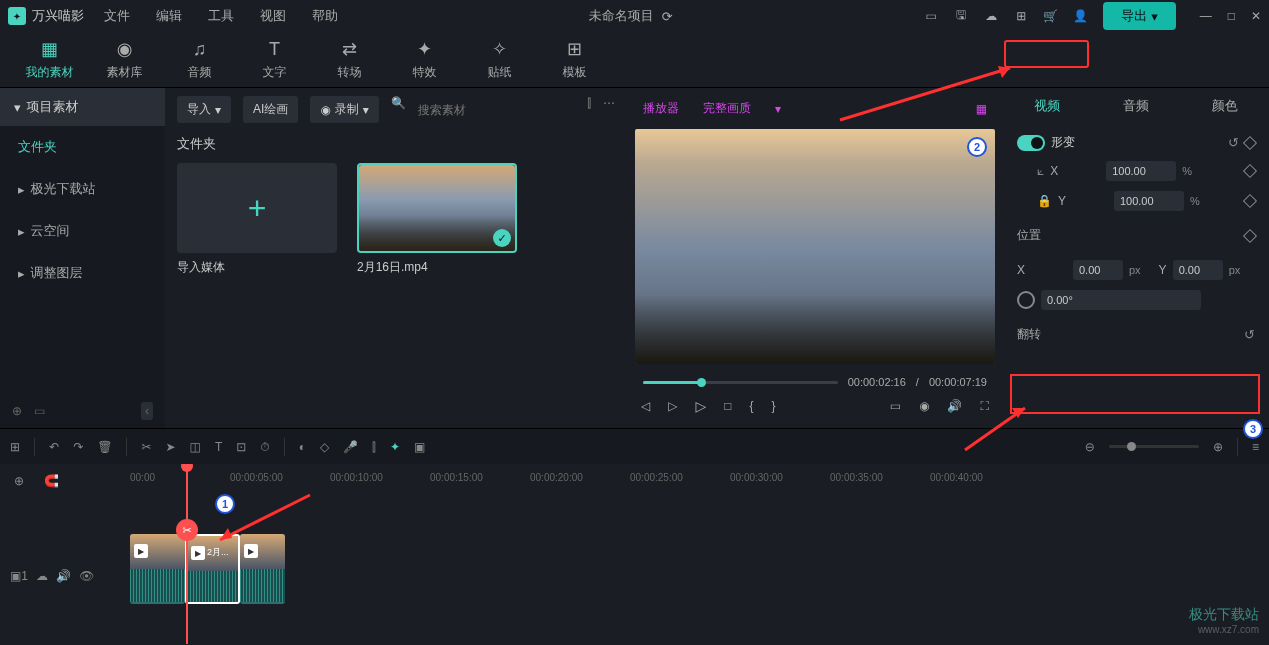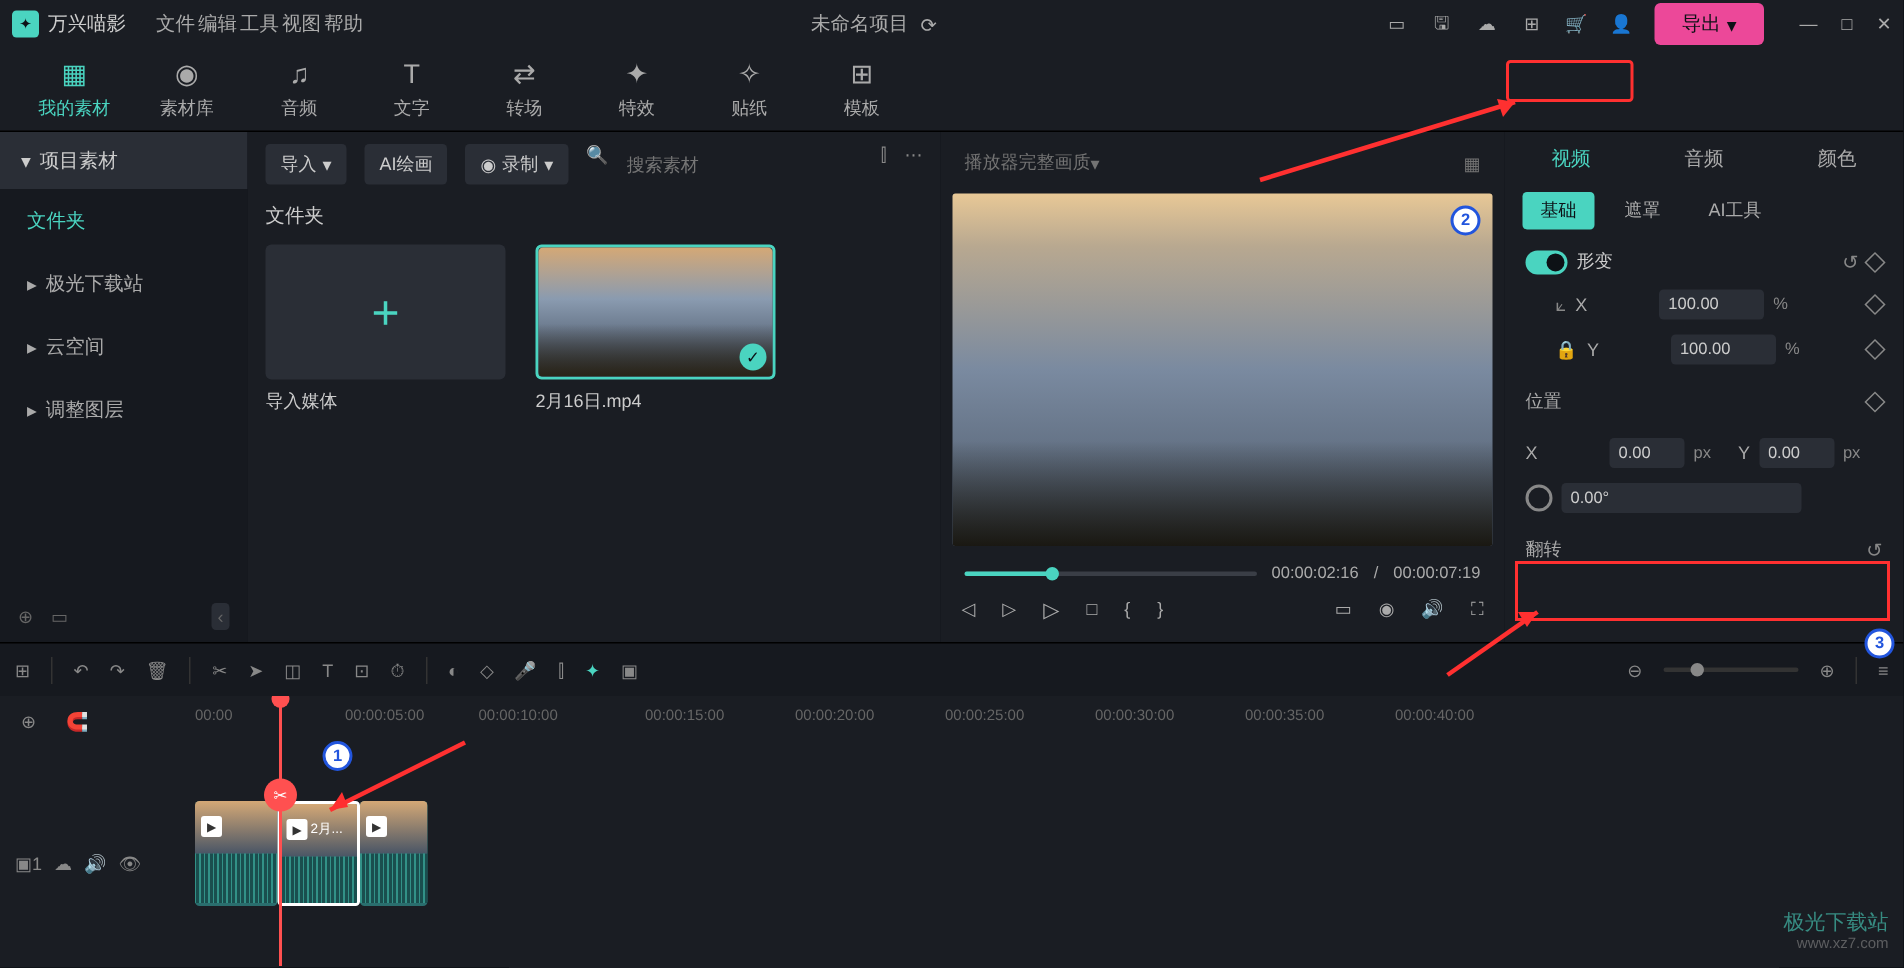--- a/index.html
+++ b/index.html
@@ -1,25 +1,25 @@
 <!DOCTYPE html>
 <html><head>
 <meta charset="utf-8">
 <style>
 *{margin:0;padding:0;box-sizing:border-box;font-family:"Microsoft YaHei",sans-serif;user-select:none}
 body{width:1269px;height:645px;background:#0d1116;color:#ccc;font-size:12px;overflow:hidden;position:relative}
 .titlebar{height:32px;background:#1a1d23;display:flex;align-items:center;padding:0 8px}
 .logo{width:18px;height:18px;background:#4ad4c0;border-radius:3px;margin-right:6px;display:flex;align-items:center;justify-content:center;color:#0d1116;font-size:10px}
 .app-name{color:#ccc;font-size:13px;margin-right:20px}
-.menu{display:flex;gap:2px;color:#aaa;font-size:13px}
+.menu{display:flex;gap:26px;color:#aaa;font-size:13px}
 .menu span{cursor:pointer}
 .title-center{flex:1;text-align:center;color:#aaa;font-size:13px;display:flex;justify-content:center;align-items:center;gap:8px}
 .title-right{display:flex;align-items:center;gap:14px}
 .icon-btn{width:16px;height:16px;color:#aaa;cursor:pointer;display:flex;align-items:center;justify-content:center}
-.export-btn{background:#ec4899;color:#0d1116;padding:5px 18px;border-radius:4px;font-size:13px;cursor:pointer;display:flex;align-items:center;gap:4px}
+.export-btn{background:#14b8a6;color:#0d1116;padding:5px 18px;border-radius:4px;font-size:13px;cursor:pointer;display:flex;align-items:center;gap:4px}
 .win-btns{display:flex;gap:16px;margin-left:10px;color:#aaa}
 
 .toolbar{height:56px;background:#1a1d23;display:flex;align-items:center;padding:0 12px;gap:0;border-bottom:1px solid #000}
 .tb-tab{width:75px;display:flex;flex-direction:column;align-items:center;gap:4px;color:#aaa;cursor:pointer;font-size:12px}
 .tb-tab.active{color:#4ad4c0}
 .tb-icon{font-size:18px}
 
 .main{display:flex;height:340px}
 .sidebar{width:165px;background:#16191f;display:flex;flex-direction:column}
 .sb-head{background:#2a2e36;padding:10px 14px;font-size:13px;display:flex;align-items:center;gap:6px}
@@ -37,21 +37,21 @@
 .thumb{width:160px}
 .thumb-box{width:160px;height:90px;background:#2a2e36;border-radius:4px;display:flex;align-items:center;justify-content:center;position:relative}
 .thumb-box.sel{border:2px solid #4ad4c0}
 .thumb-img{width:100%;height:100%;border-radius:3px;background:linear-gradient(180deg,#d4a876 0%,#8a9bb0 40%,#3a4556 100%);position:relative;overflow:hidden}
 .thumb-img::after{content:"";position:absolute;bottom:0;left:0;right:0;height:35px;background:linear-gradient(0deg,#2a2418 0%,transparent 100%)}
 .check{position:absolute;bottom:4px;right:4px;width:18px;height:18px;background:#4ad4c0;border-radius:50%;color:#0d1116;display:flex;align-items:center;justify-content:center;font-size:11px}
 .plus{font-size:32px;color:#4ad4c0;font-weight:200}
 .thumb-label{margin-top:6px;font-size:12px;color:#ccc}
 
 .player{width:376px;background:#1a1d23;padding:8px;display:flex;flex-direction:column}
-.player-top{display:flex;align-items:center;gap:0;padding:4px 8px;font-size:12px;color:#737373}
+.player-top{display:flex;align-items:center;gap:24px;padding:4px 8px;font-size:12px;color:#d946ef}
 .pt-spacer{flex:1}
 .video{flex:1;margin:8px 0;background:linear-gradient(180deg,#e8c896 0%,#b8a890 15%,#7a8aa0 50%,#4a5666 100%);border-radius:2px;position:relative;overflow:hidden}
 .video::after{content:"";position:absolute;bottom:0;left:0;right:0;height:70px;background:linear-gradient(0deg,#1a1812 0%,transparent 100%)}
 .marker2{position:absolute;top:8px;right:8px;width:20px;height:20px;background:#fff;border:2px solid #2255dd;border-radius:50%;color:#2255dd;display:flex;align-items:center;justify-content:center;font-size:11px;font-weight:bold;z-index:5}
 .progress{display:flex;align-items:center;gap:10px;padding:4px 8px}
 .prog-bar{flex:1;height:3px;background:#3a3e46;border-radius:2px;position:relative}
 .prog-fill{width:30%;height:100%;background:#4ad4c0;border-radius:2px;position:relative}
 .prog-knob{position:absolute;right:-5px;top:-3px;width:9px;height:9px;background:#4ad4c0;border-radius:50%}
 .time{font-size:11px;color:#aaa}
 .player-ctrl{display:flex;align-items:center;justify-content:center;gap:18px;padding:6px;color:#aaa}
@@ -280,25 +280,20 @@
       <span>🔊</span>
       <span>⛶</span>
     </div>
   </div>
 
   <div class="props">
     <div class="prop-tabs">
       <div class="prop-tab active">视频</div>
       <div class="prop-tab">音频</div>
       <div class="prop-tab">颜色</div>
-    </div>
-    <div class="prop-subtabs">
-      <div class="pst active">基础</div>
-      <div class="pst">遮罩</div>
-      <div class="pst">AI工具</div>
     </div>
     <div class="prop-body">
       <div class="prop-row">
         <div class="toggle"></div>
         <span>形变</span>
         <div style="flex:1"></div>
         <span class="reset">↺</span>
         <div class="diamond"></div>
       </div>
       <div class="prop-row" style="padding-left:20px">
@@ -372,21 +367,21 @@
   <span>⊕</span>
   <div class="tt-sep"></div>
   <span>≡</span>
   <div class="marker" style="top:-10px;right:6px">3</div>
 </div>
 
 <div class="timeline">
   <div class="ruler">
     <span class="ruler-mark" style="left:130px">00:00</span>
     <span class="ruler-mark" style="left:230px">00:00:05:00</span>
-    <span class="ruler-mark" style="left:319px">00:00:10:00</span>
+    <span class="ruler-mark" style="left:330px">00:00:10:00</span>
     <span class="ruler-mark" style="left:430px">00:00:15:00</span>
     <span class="ruler-mark" style="left:530px">00:00:20:00</span>
     <span class="ruler-mark" style="left:630px">00:00:25:00</span>
     <span class="ruler-mark" style="left:730px">00:00:30:00</span>
     <span class="ruler-mark" style="left:830px">00:00:35:00</span>
     <span class="ruler-mark" style="left:930px">00:00:40:00</span>
   </div>
   <div class="track-head" style="top:105px">
     <span>▣1</span>
     <span>☁</span>

